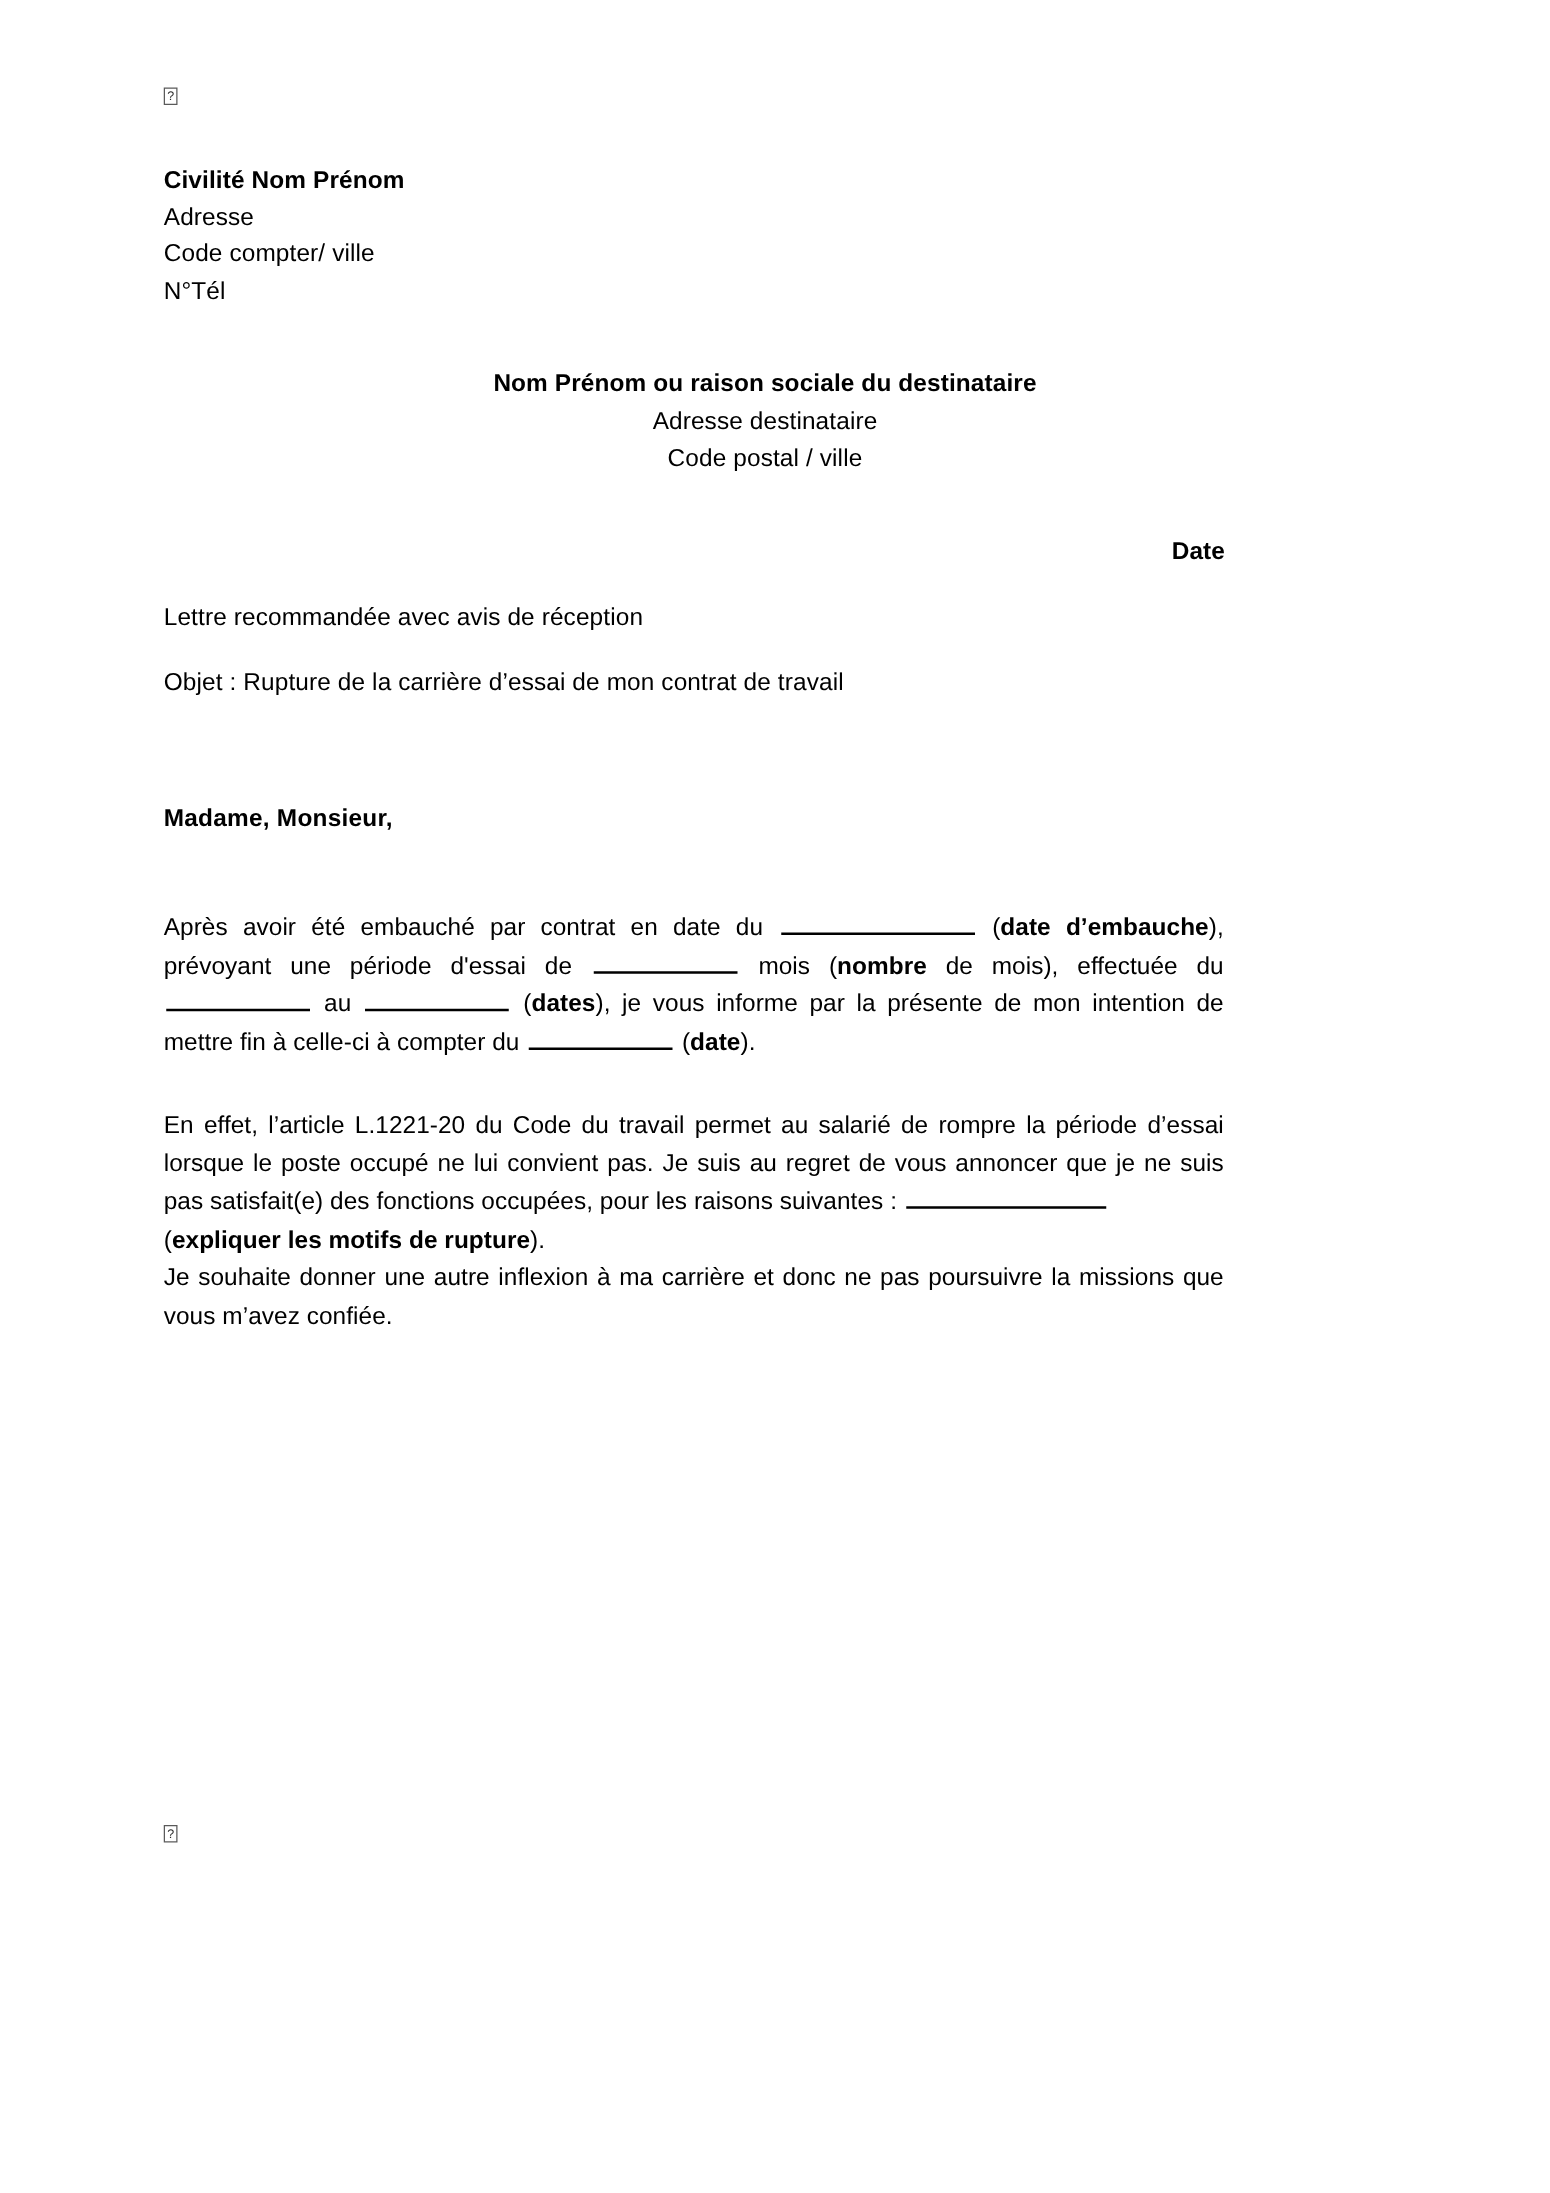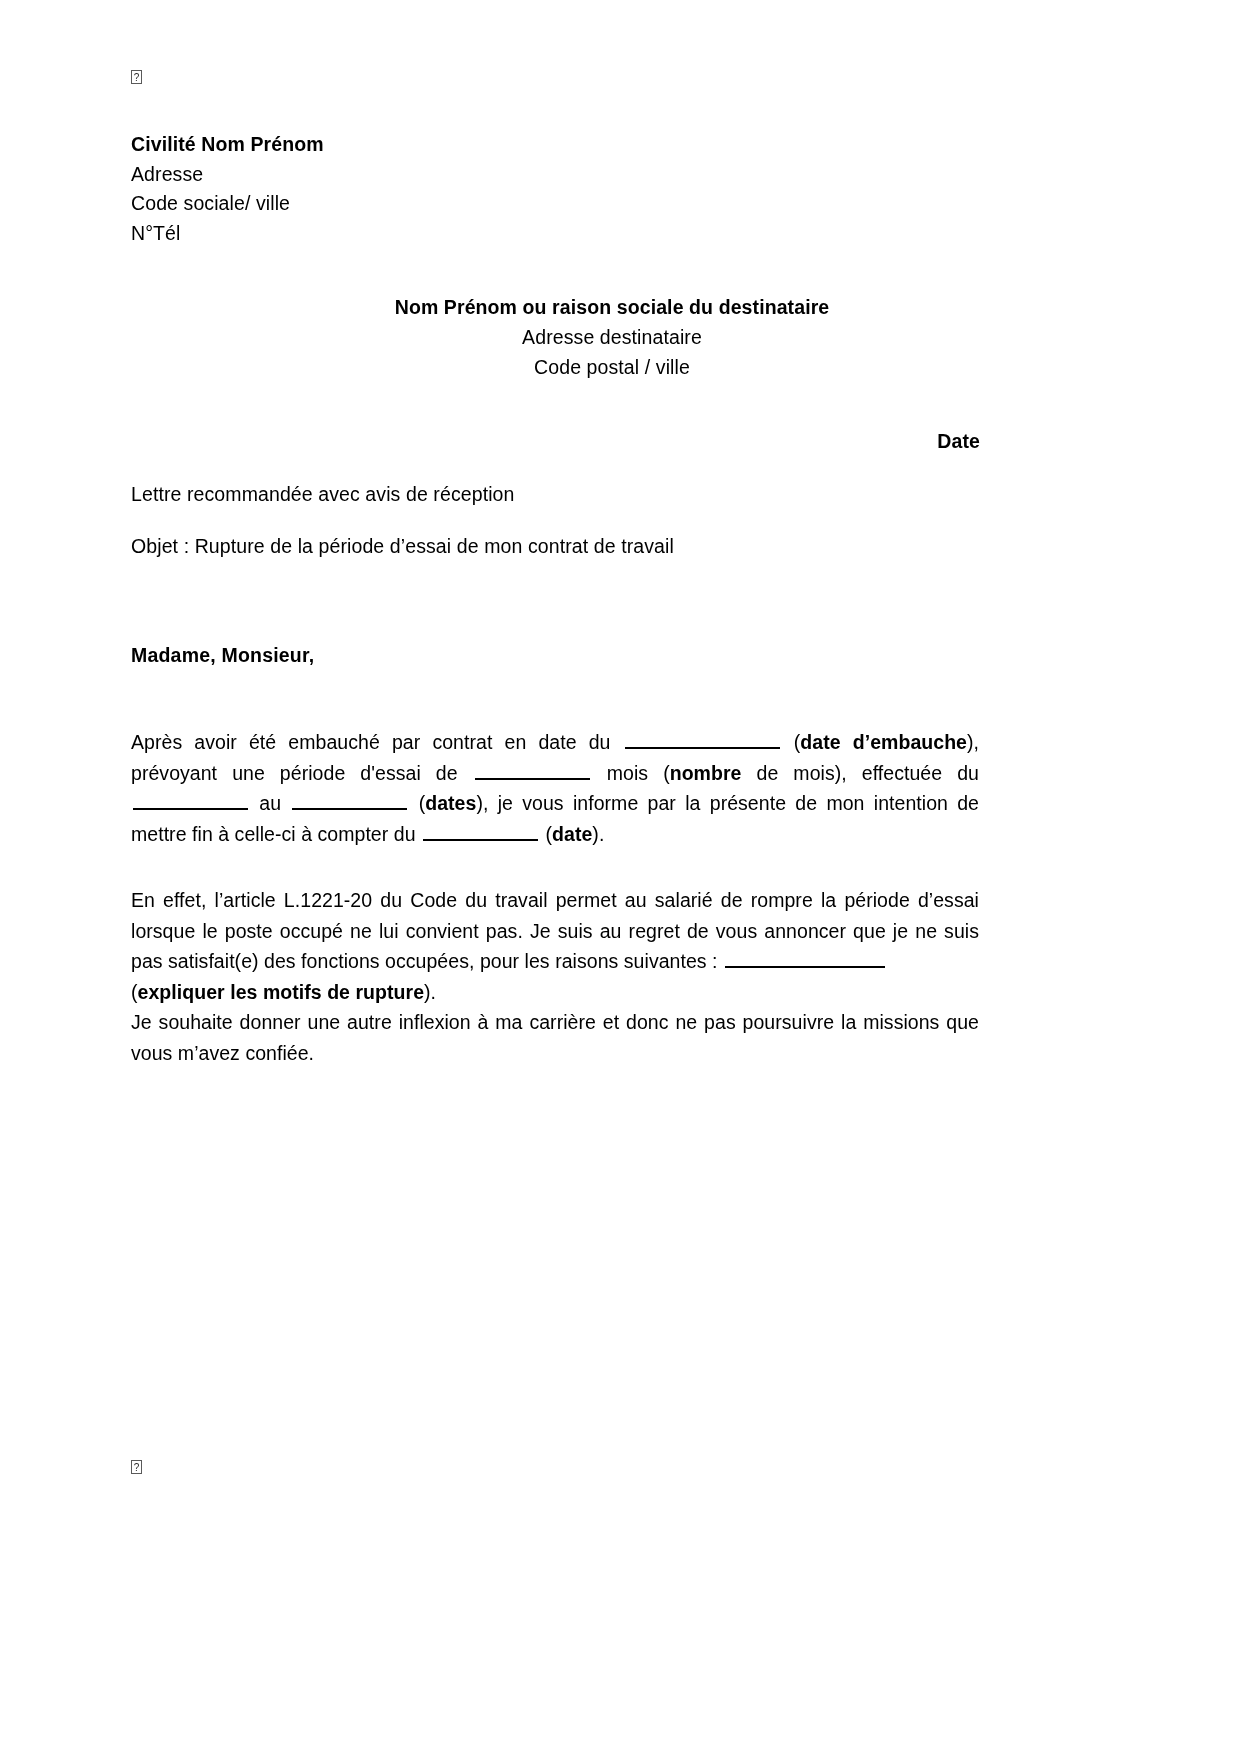--- a/index.html
+++ b/index.html
@@ -139,36 +139,36 @@
 </head>
 <body>
 
 <div class="page">
 
   <span class="placeholder-glyph marker-top">?</span>
 
   <div class="sender-block">
     <div class="line-name">Civilité Nom Prénom</div>
     <div>Adresse</div>
-    <div>Code sociale/ ville</div>
+    <div>Code compter/ ville</div>
     <div>N°Tél</div>
   </div>
 
   <div class="recipient-block">
     <div class="line-name">Nom Prénom ou raison sociale du destinataire</div>
     <div>Adresse destinataire</div>
     <div>Code postal / ville</div>
   </div>
 
   <div class="date-line">Date</div>
 
   <div class="registered-line">Lettre recommandée avec avis de réception</div>
 
   <div class="subject-line">
-    <span class="subject-label">Objet</span><span> : </span><span>Rupture de la période d’essai de mon contrat de travail</span>
+    <span class="subject-label">Objet</span><span> : </span><span>Rupture de la carrière d’essai de mon contrat de travail</span>
   </div>
 
   <div class="salutation">Madame, Monsieur,</div>
 
   <div class="para para-1">
     <span>Après avoir été embauché par contrat en date du </span><span class="fill fill-lg"></span> (<b>date d’embauche</b><span>), prévoyant une période d'essai de </span><span class="fill fill-md"></span> mois (<b>nombre</b><span> de mois), effectuée du </span><span class="fill fill-md"></span><span> au </span><span class="fill fill-md"></span> (<b>dates</b><span>), je vous informe par la présente de mon intention de mettre fin à celle-ci à compter du </span><span class="fill fill-md"></span> (<b>date</b><span>).</span>
   </div>
 
   <div class="para para-2">
     <span>En effet, l’article L.1221-20 du Code du travail permet au salarié de rompre la période d’essai lorsque le poste occupé ne lui convient pas. Je suis au regret de vous annoncer que je ne suis pas satisfait(e) des fonctions occupées, pour les raisons suivantes : </span><span class="fill fill-long"></span><br>

